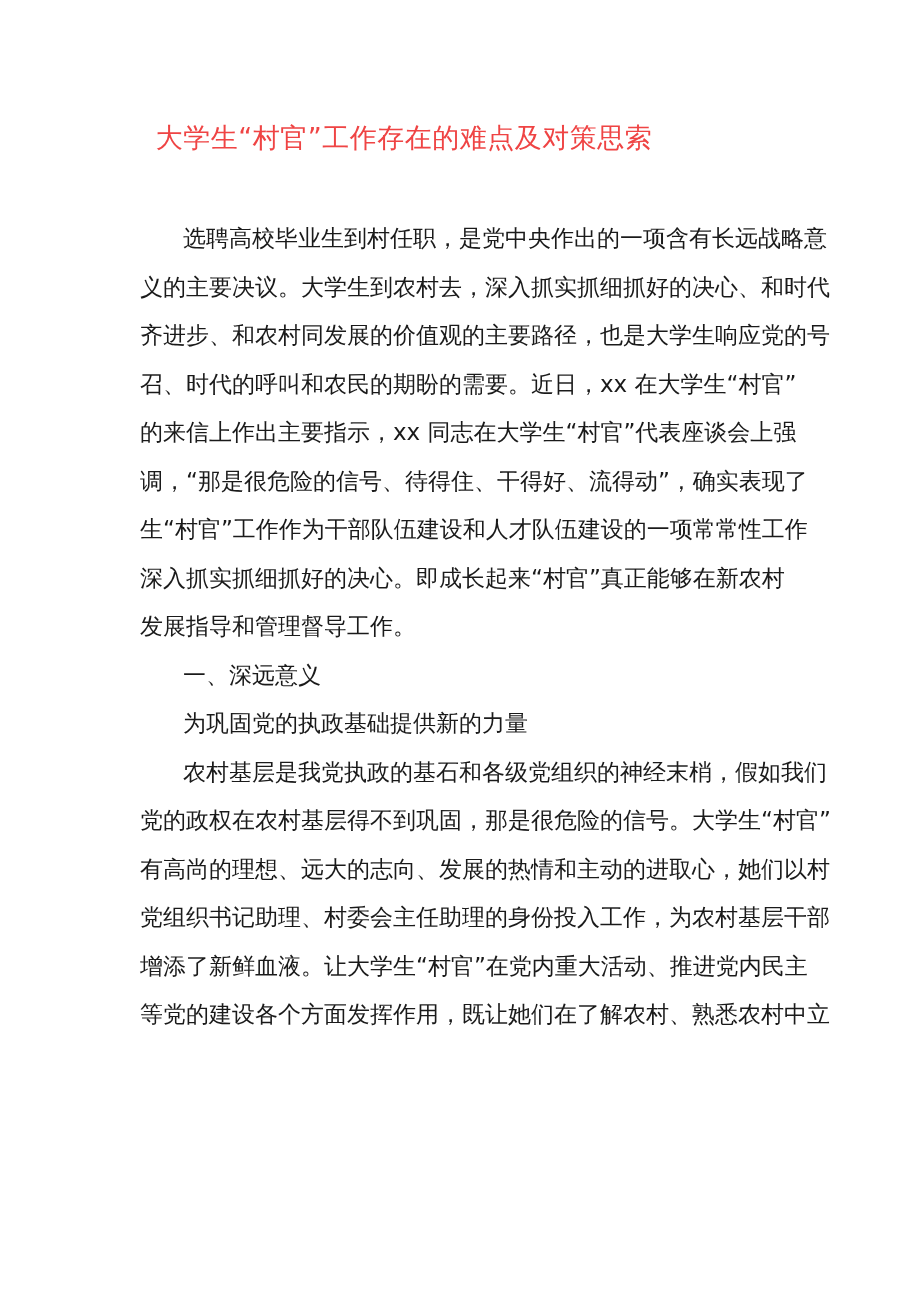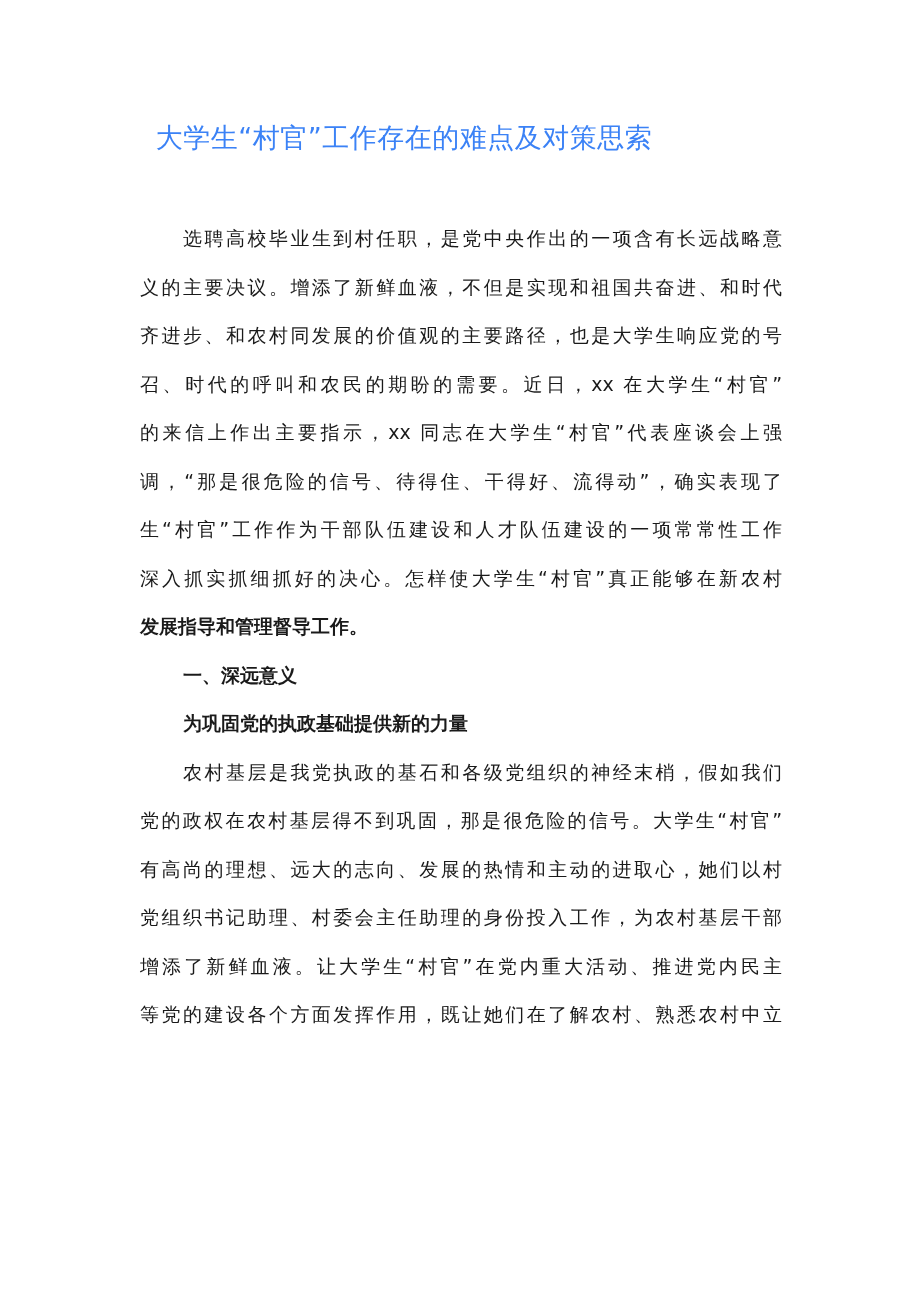--- a/index.html
+++ b/index.html
@@ -1,40 +1,40 @@
 <!DOCTYPE html>
 <html><head>
   <meta charset="utf-8">
   <style>
     html, body { margin: 0; padding: 0; background: #ffffff; }
     body { width: 920px; height: 1302px; position: relative; overflow: hidden;
            font-family: "DejaVu Sans", "Liberation Sans", sans-serif; color: #1a1a1a; }
     .page { position: absolute; left: 0; top: 0; width: 920px; height: 1302px; background: #fff; }
     .title { position: absolute; top: 118px; left: 0; width: 808px; text-align: center;
-             font-size: 27px; line-height: 40px; color: #3b82f6; letter-spacing: 0.5px; }
+             font-size: 27px; line-height: 40px; color: #ef4444; letter-spacing: 0.5px; }
     .body { position: absolute; top: 214px; left: 140px; width: 642px; }
-    .line { height: 48.5px; line-height: 48px; font-size: 19px; white-space: nowrap;
+    .line { height: 48.5px; line-height: 48px; font-size: 23px; white-space: nowrap;
             text-align: justify; text-align-last: justify; overflow: visible; }
     .line.indent { padding-left: 43px; }
-    .line.last { text-align-last: left; font-weight: bold; }
+    .line.last { text-align-last: left; }
   </style>
 </head>
 <body>
 
 <div class="page">
   <div class="title">大学生“村官”工作存在的难点及对策思索</div>
   <div class="body">
     <div class="line indent">选聘高校毕业生到村任职，是党中央作出的一项含有长远战略意</div>
-    <div class="line">义的主要决议。增添了新鲜血液，不但是实现和祖国共奋进、和时代</div>
+    <div class="line">义的主要决议。大学生到农村去，深入抓实抓细抓好的决心、和时代</div>
     <div class="line">齐进步、和农村同发展的价值观的主要路径，也是大学生响应党的号</div>
     <div class="line">召、时代的呼叫和农民的期盼的需要。近日，xx 在大学生“村官”</div>
     <div class="line">的来信上作出主要指示，xx 同志在大学生“村官”代表座谈会上强</div>
     <div class="line">调，“那是很危险的信号、待得住、干得好、流得动”，确实表现了</div>
     <div class="line">生“村官”工作作为干部队伍建设和人才队伍建设的一项常常性工作</div>
-    <div class="line">深入抓实抓细抓好的决心。怎样使大学生“村官”真正能够在新农村</div>
+    <div class="line">深入抓实抓细抓好的决心。即成长起来“村官”真正能够在新农村</div>
     <div class="line last">发展指导和管理督导工作。</div>
     <div class="line indent last">一、深远意义</div>
     <div class="line indent last">为巩固党的执政基础提供新的力量</div>
     <div class="line indent">农村基层是我党执政的基石和各级党组织的神经末梢，假如我们</div>
     <div class="line">党的政权在农村基层得不到巩固，那是很危险的信号。大学生“村官”</div>
     <div class="line">有高尚的理想、远大的志向、发展的热情和主动的进取心，她们以村</div>
     <div class="line">党组织书记助理、村委会主任助理的身份投入工作，为农村基层干部</div>
     <div class="line">增添了新鲜血液。让大学生“村官”在党内重大活动、推进党内民主</div>
     <div class="line">等党的建设各个方面发挥作用，既让她们在了解农村、熟悉农村中立</div>
   </div>

